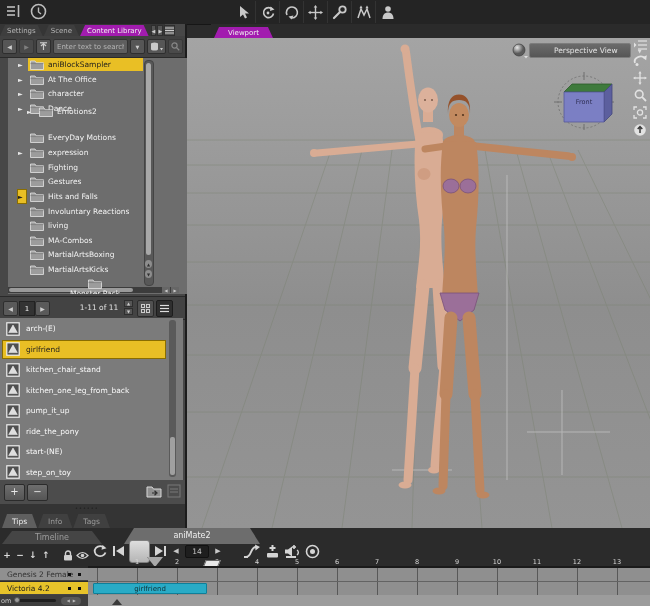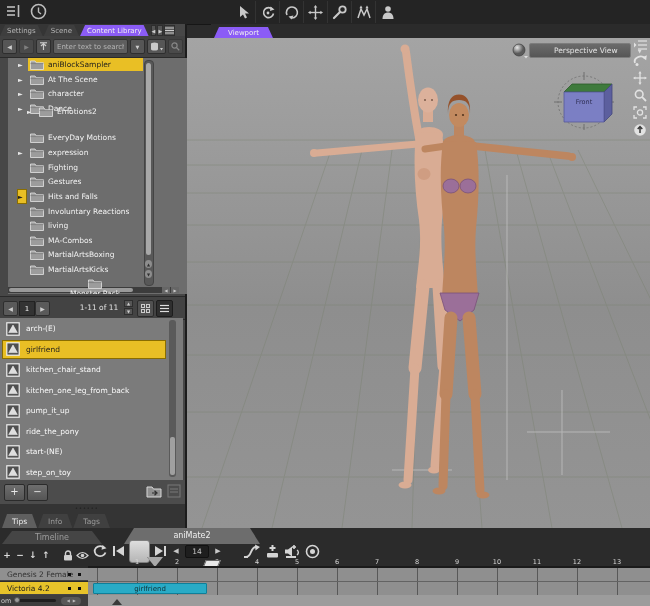--- a/index.html
+++ b/index.html
@@ -14,21 +14,21 @@
   .tb-icon{position:absolute;top:4px;}
   .tools{position:absolute;left:232px;top:0;height:24px;display:flex;align-items:center;}
   .tool{width:23px;height:22px;display:flex;align-items:center;justify-content:center;border-left:1px solid #333;}
   .tool:first-child{border-left:none;}
 
   
   .lpanel{position:absolute;left:0;top:24px;width:185px;height:504px;background:#474747;border-right:2px solid #1c1c1c;}
   .lp-tabs{position:absolute;left:0;top:0;width:165px;height:12px;background:#353535;display:flex;align-items:flex-end;}
   .tab{font-size:7px;color:#b5b5b5;background:#3e3e3e;padding:2px 7px 1px;margin-right:1px;
        clip-path:polygon(5px 0,calc(100% - 5px) 0,100% 100%,0 100%);white-space:nowrap;}
-  .tab.active{background:#8b5cf6;color:#f0f0f0;}
+  .tab.active{background:#a21caf;color:#f0f0f0;}
   .lp-tabbtn{width:10px;height:9px;background:#555;margin-left:1px;font-size:5px;color:#ccc;display:flex;align-items:center;justify-content:center;border:1px solid #2e2e2e;}
   .lp-search{position:absolute;left:0;top:12px;width:185px;height:22px;background:#414141;display:flex;align-items:center;padding:0 2px;box-sizing:border-box;gap:2px;border-bottom:1px solid #2a2a2a;}
   .sbtn{width:13px;height:13px;background:#565656;border:1px solid #2e2e2e;border-radius:2px;color:#ccc;font-size:6px;display:flex;align-items:center;justify-content:center;flex:none;}
   .sbtn.dim{opacity:.45;}
   .search-input{flex:1;height:13px;background:#5e5e5e;border:1px solid #333;border-radius:2px;color:#c7c7c7;font-size:7px;font-family:"DejaVu Sans",sans-serif;padding:0 3px;min-width:0;}
   .search-input::placeholder{color:#b5b5b5;}
 
   .tree{position:absolute;left:0;top:34px;width:183px;height:236px;background:#6d6d6d;overflow:hidden;margin-left:8px;}
   .tree-row{position:absolute;left:0;width:171px;height:13px;display:flex;align-items:center;cursor:default;}
   .tree-row .expander{width:8px;margin-left:10px;font-size:6px;color:#e8e8e8;line-height:13px;flex:none;}
@@ -258,21 +258,21 @@
           <span class="tree-label">aniBlockSampler</span>
         </div>
         <div class="tree-row" style="top: 14.65px;">
           <span class="expander">►</span>
           <span class="folder-ic">
             <svg width="14" height="11" viewBox="0 0 14 11">
               <path d="M0.5,2 h4.5 l1.3,1.8 H13.5 v6.7 H0.5 z" fill="#9c9c9c" stroke="#e3e3e3" stroke-width="0.8"></path>
               <line x1="0.5" y1="4.6" x2="13.5" y2="4.6" stroke="#6f6f6f" stroke-width="0.6"></line>
             </svg>
           </span>
-          <span class="tree-label">At The Scene</span>
+          <span class="tree-label">At The Office</span>
         </div>
         <div class="tree-row" style="top: 29.3px;">
           <span class="expander">►</span>
           <span class="folder-ic">
             <svg width="14" height="11" viewBox="0 0 14 11">
               <path d="M0.5,2 h4.5 l1.3,1.8 H13.5 v6.7 H0.5 z" fill="#9c9c9c" stroke="#e3e3e3" stroke-width="0.8"></path>
               <line x1="0.5" y1="4.6" x2="13.5" y2="4.6" stroke="#6f6f6f" stroke-width="0.6"></line>
             </svg>
           </span>
           <span class="tree-label">character</span>

